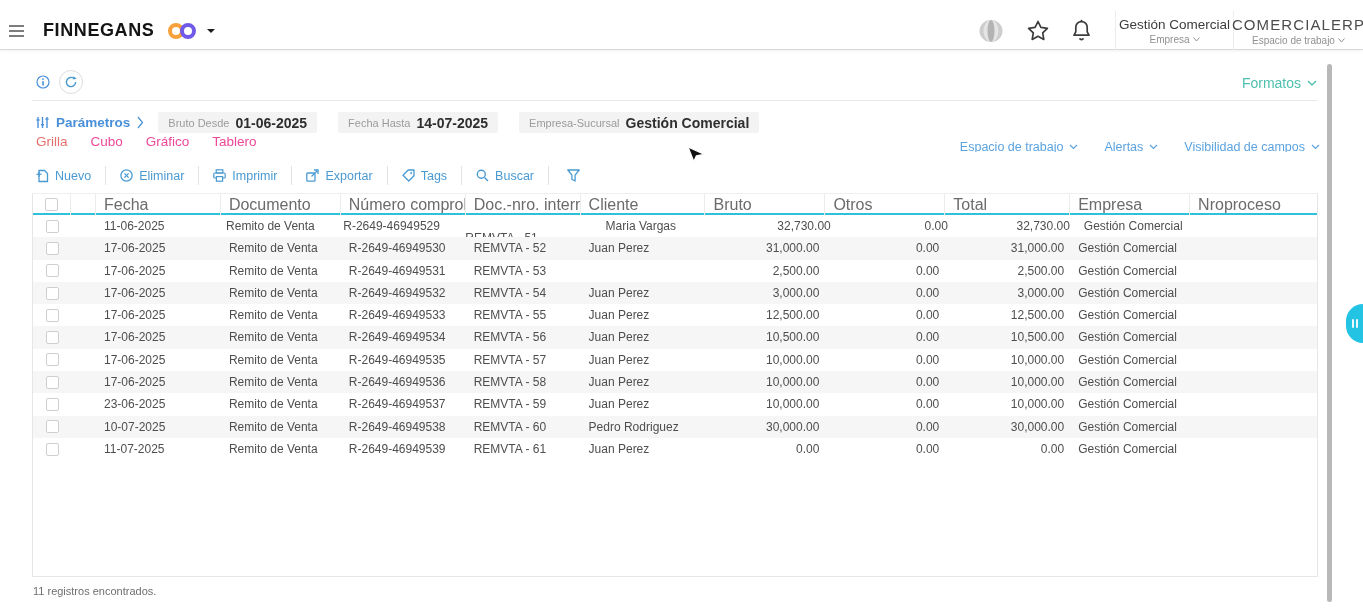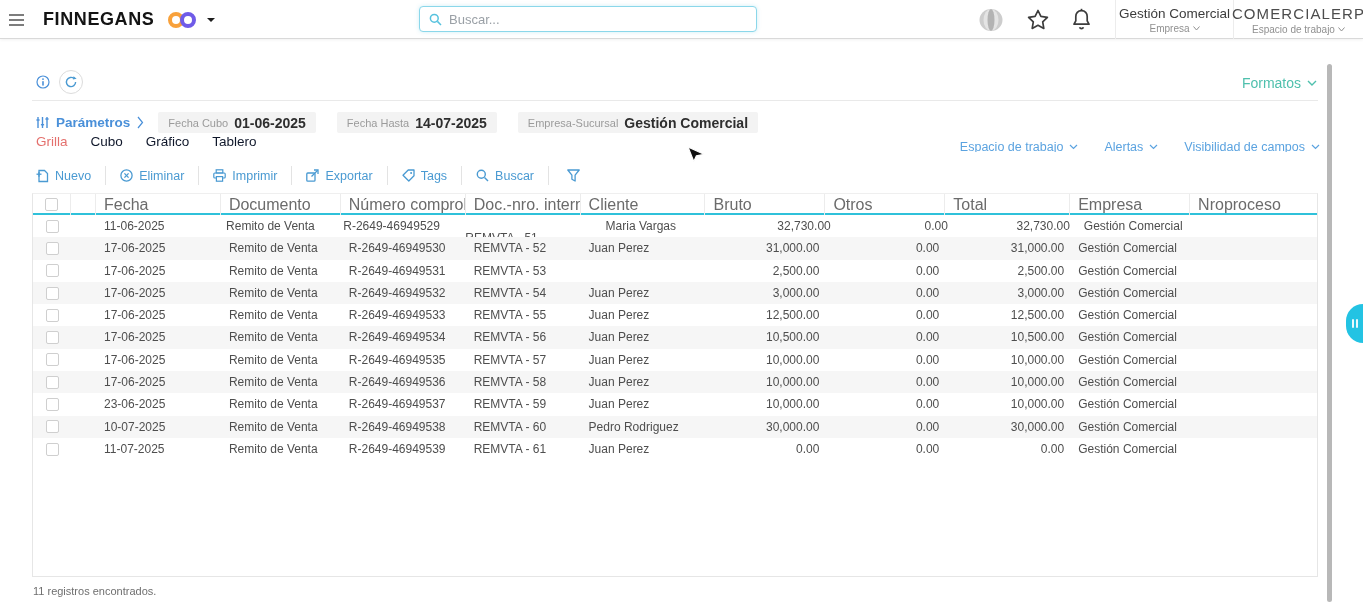--- a/index.html
+++ b/index.html
@@ -1,21 +1,21 @@
 <!DOCTYPE html>
 <html><head>
 <meta charset="utf-8">
 <style>
   * { margin:0; padding:0; box-sizing:border-box; }
   html,body { width:1363px; height:608px; overflow:hidden; background:#fff;
               font-family:"Liberation Sans", sans-serif; }
   #app { position:relative; width:1363px; height:608px; background:#fff; }
 
   
-  .topbar { position:absolute; left:0; top:0; width:100%; height:39px; background:#fff;
+  .topbar { position:absolute; left:0; top:11px; width:100%; height:39px; background:#fff;
             border-bottom:1px solid #d9d9d9; box-shadow:0 1px 3px rgba(0,0,0,.06); z-index:10; }
   .tb-left { position:absolute; left:9px; top:0; height:39px; display:flex; align-items:center; gap:11px; }
   .hamburger { display:flex; flex-direction:column; gap:3px; cursor:pointer; }
   .hamburger span { display:block; width:15px; height:2px; background:#7d7d7d; }
   .brand { font-size:18px; font-weight:800; color:#141414; letter-spacing:.6px; margin-left:8px; }
   .inf { display:flex; align-items:center; margin-left:3px; }
   .ring { width:16px; height:16px; border-radius:50%; border:4.5px solid #f8a13b; }
   .ring.r2 { border-color:#6f5be8; margin-left:-4px; }
   .caret-dn { width:0; height:0; border:4.5px solid transparent; border-top-color:#1d1d1d; margin-top:4px; }
 
@@ -49,21 +49,21 @@
   .params { position:absolute; left:36px; top:112px; display:flex; align-items:center; }
   .params-lbl { display:flex; align-items:center; gap:7px; color:#4a90d9; font-size:13.5px;
                 font-weight:600; cursor:pointer; }
   .chips { display:flex; gap:21px; margin-left:14px; }
   .chip { background:#f3f3f3; height:21px; display:flex; align-items:center; gap:6px; padding:0 10px;
           border-radius:2px; cursor:pointer; }
   .chip .cl { font-size:11px; color:#9b9b9b; white-space:nowrap; }
   .chip .cv { font-size:14px; font-weight:700; color:#2e2e2e; white-space:nowrap; }
 
   .tabs { position:absolute; left:36px; top:134px; display:flex; gap:23px; font-size:13.5px; }
-  .tab { color:#0f172a; cursor:pointer; }
+  .tab { color:#ec4899; cursor:pointer; }
   .tab.active { color:#e4706d; }
 
   .quick-links { position:absolute; right:43px; top:139px; height:13px; overflow:hidden;
                  display:flex; gap:26px; font-size:12.5px; line-height:16px; color:#5ba3e0; }
   .qlink { display:flex; align-items:flex-start; gap:6px; cursor:pointer; white-space:nowrap; }
   .qlink svg { margin-top:5px; }
 
   
   .toolbar { position:absolute; left:36px; top:164px; display:flex; align-items:center; height:23px; }
   .tbtn { display:flex; align-items:center; gap:6px; color:#4a9ad2; font-size:12.5px;
@@ -112,27 +112,20 @@
           <span></span>
         </div>
       <span class="brand">FINNEGANS</span>
       <span class="inf">
           <span class="ring"></span>
           <span class="ring r2"></span>
         </span>
       <span class="caret-dn"></span>
     </div>
 
-    <div class="search">
-      <svg width="13" height="13" viewBox="0 0 13 13">
-          <circle cx="5.3" cy="5.3" r="3.9" fill="none" stroke="#56c2de" stroke-width="1.5"></circle>
-          <line x1="8.4" y1="8.4" x2="12" y2="12" stroke="#56c2de" stroke-width="1.5"></line>
-        </svg>
-      <input type="text" placeholder="Buscar..." style="">
-    </div>
 
     <div class="tb-right">
       <div class="tb-icons">
         <svg width="26" height="26" viewBox="0 0 26 26">
             <ellipse cx="13" cy="13" rx="11.5" ry="11" fill="#cdcdcd"></ellipse>
             <ellipse cx="13" cy="13" rx="7.5" ry="11" fill="#e4e4e4"></ellipse>
             <ellipse cx="13" cy="13" rx="3.5" ry="11" fill="#b3b3b3"></ellipse>
           </svg>
         <svg width="22" height="21" viewBox="0 0 22 21">
             <path d="M11 1.5l2.9 5.9 6.5.9-4.7 4.6 1.1 6.5L11 16.3l-5.8 3.1 1.1-6.5L1.6 8.3l6.5-.9z" fill="none" stroke="#3c3c3c" stroke-width="1.7" stroke-linejoin="round"></path>
@@ -197,21 +190,21 @@
           <line x1="4.9" y1="8.7" x2="8.1" y2="8.7"></line>
           <line x1="9.4" y1="3" x2="12.6" y2="3"></line>
         </svg>
       <span>Parámetros</span>
       <svg width="7" height="13" viewBox="0 0 7 13">
           <path d="M1 1 L5.5 6.5 L1 12" fill="none" stroke="#4a90d9" stroke-width="1.2"></path>
         </svg>
     </span>
     <div class="chips">
       <span class="chip">
-        <span class="cl">Fecha Cubo</span>
+        <span class="cl">Bruto Desde</span>
         <span class="cv">01-06-2025</span>
       </span>
       <span class="chip">
         <span class="cl">Fecha Hasta</span>
         <span class="cv">14-07-2025</span>
       </span>
       <span class="chip">
         <span class="cl">Empresa-Sucursal</span>
         <span class="cv">Gestión Comercial</span>
       </span>

